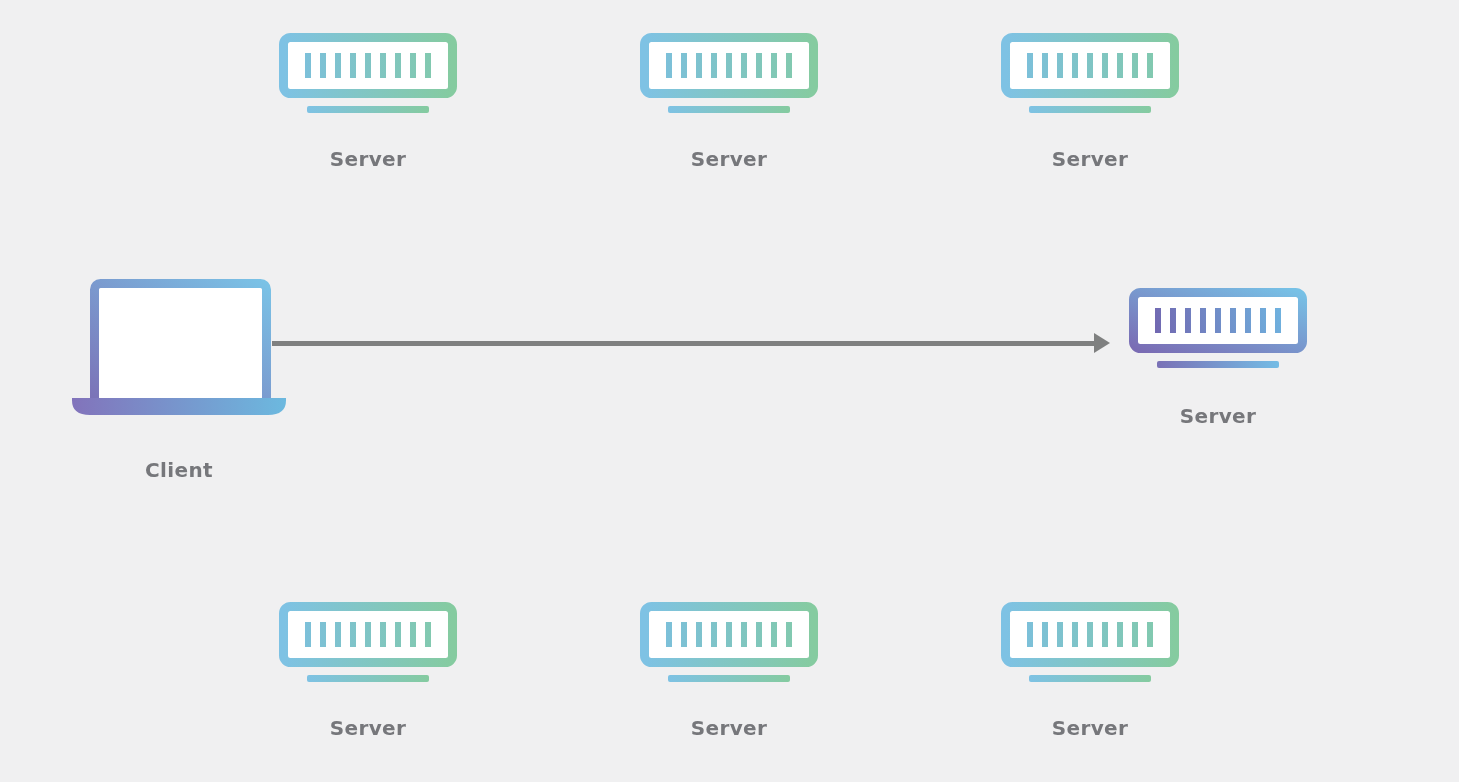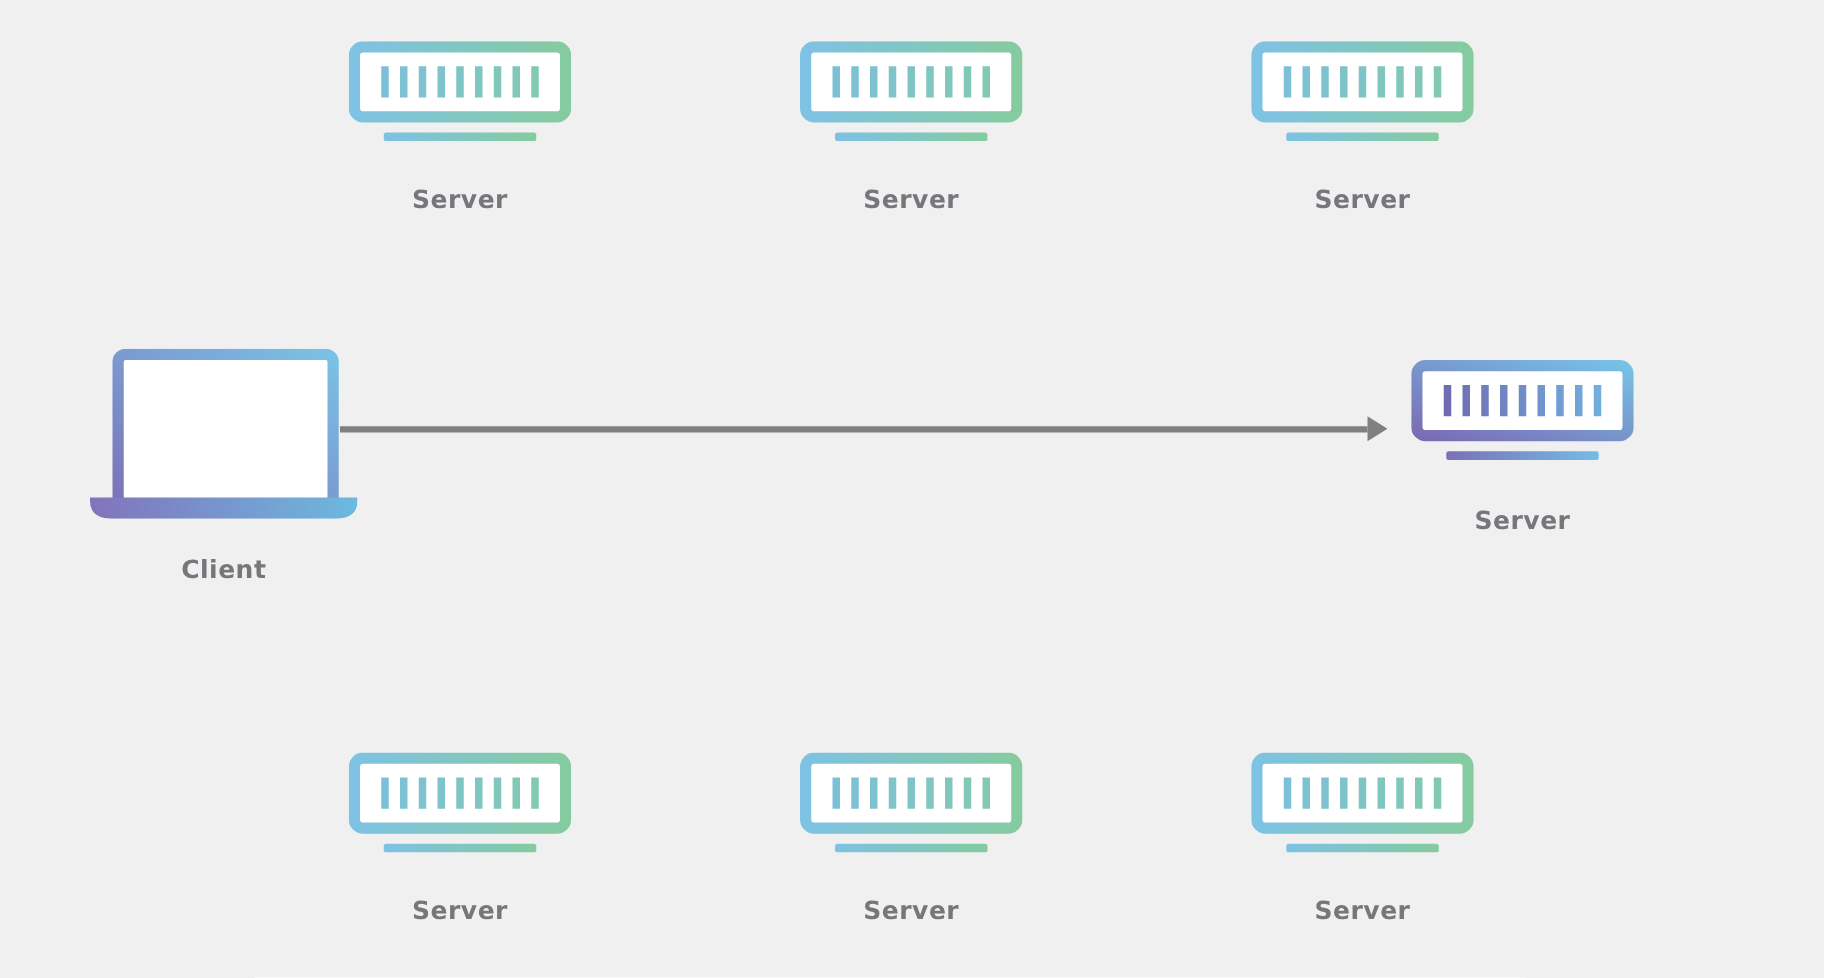--- a/index.html
+++ b/index.html
@@ -28,21 +28,21 @@
   .active-server-node .node-label{margin-top:38px;}
   .client-node .node-label{margin-top:30px;}
 
   
   .pos-t1{left:268px;top:33px;width:200px;}
   .pos-t2{left:629px;top:33px;width:200px;}
   .pos-t3{left:990px;top:33px;width:200px;}
   .pos-b1{left:268px;top:602px;width:200px;}
   .pos-b2{left:629px;top:602px;width:200px;}
   .pos-b3{left:990px;top:602px;width:200px;}
-  .pos-client{left:72px;top:279px;width:214px;}
+  .pos-client{left:72px;top:279px;width:214px;gap:15px;}
   .pos-active{left:1118px;top:288px;width:200px;}
 
   .arrow-line{
     position:absolute;
     left:272px;top:341px;
     width:822px;height:5px;
     background:#7f8080;
   }
   .arrow-head{
     position:absolute;

